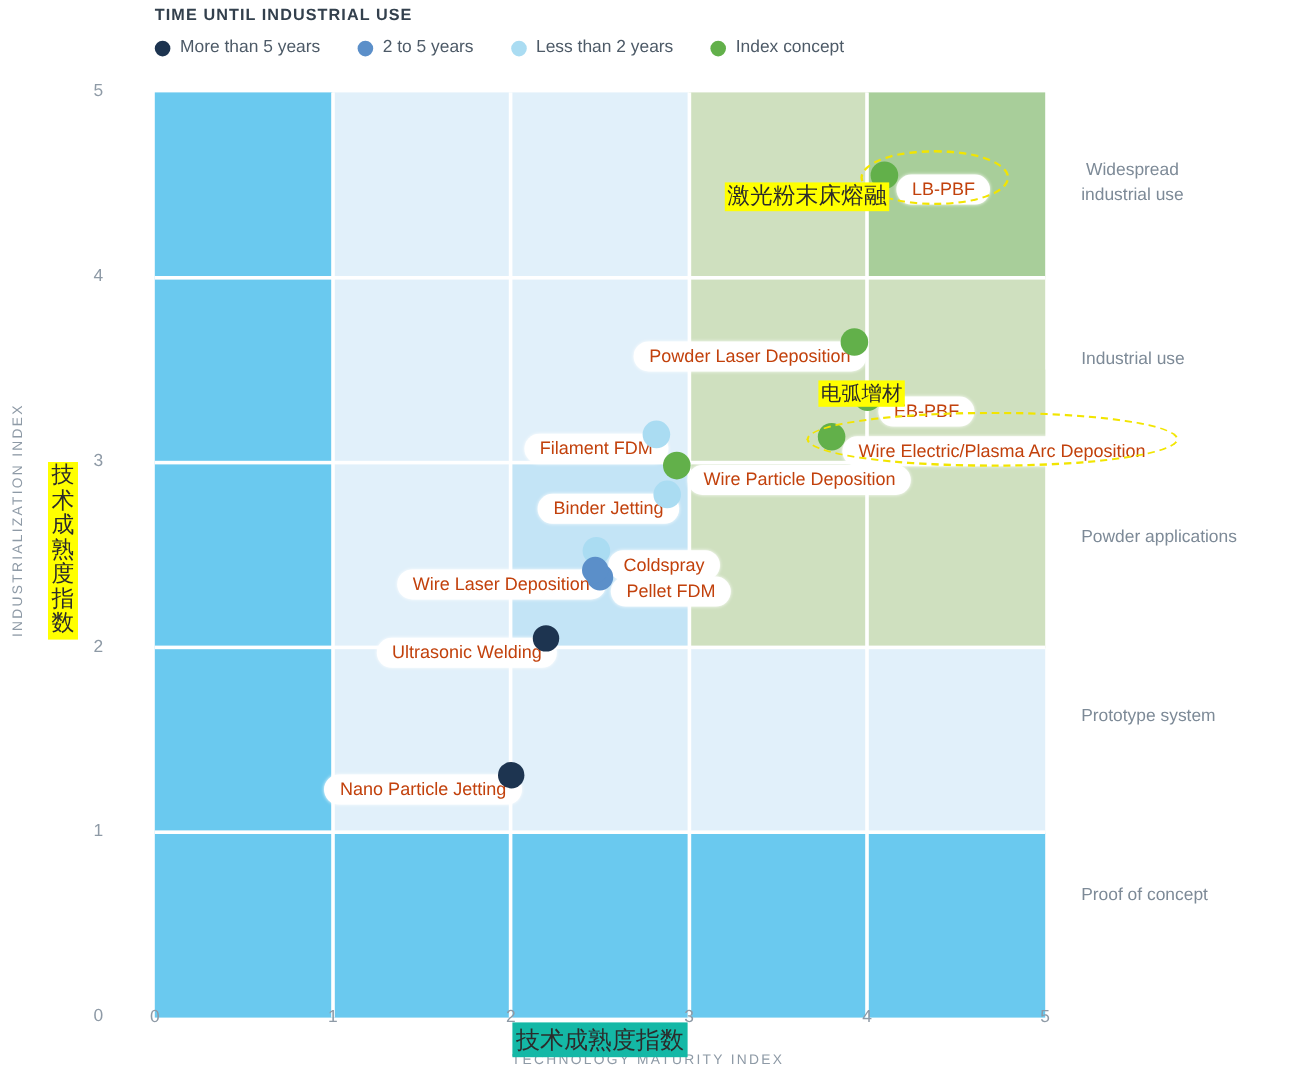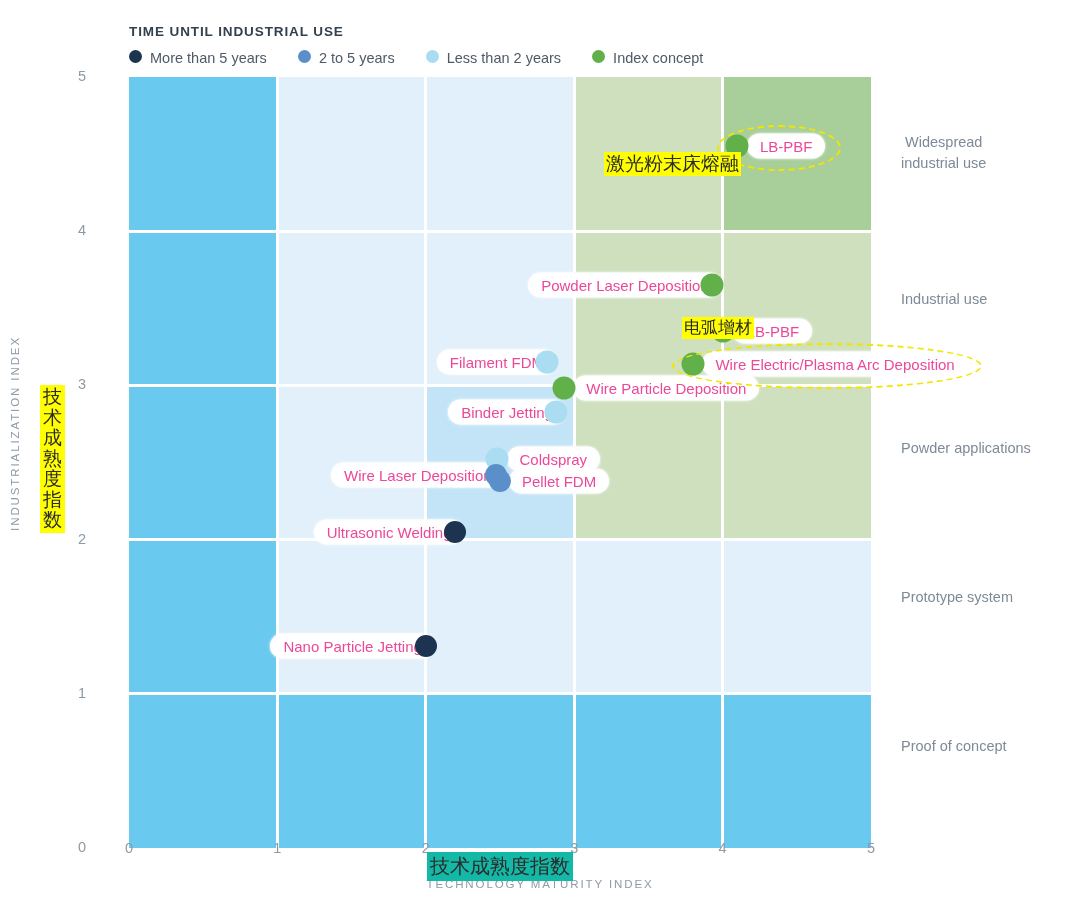--- a/index.html
+++ b/index.html
@@ -5,27 +5,27 @@
   html,body{margin:0;padding:0;}
   body{
     width:1080px;height:909px;
     background:#ffffff;
     font-family:"Liberation Sans", sans-serif;
     color:#5a6673;
     overflow:hidden;
     position:relative;
   }
   
-  #legend-block{position:absolute;left:129px;top:24px;}
+  #legend-block{position:absolute;left:129px;top:5px;}
   #legend-title{
     font-size:13.5px;font-weight:bold;letter-spacing:.9px;
     color:#33404d;margin-bottom:11px;
   }
   #legend-items{display:flex;align-items:center;}
-  .legend-item{display:flex;align-items:flex-start;margin-right:31px;}
+  .legend-item{display:flex;align-items:flex-end;margin-right:31px;}
   .legend-dot{
     width:13px;height:13px;border-radius:50%;margin-right:8px;flex:none;
   }
   .legend-label{font-size:14.5px;color:#4d5a67;white-space:nowrap;}
 
   
   #plot{
     position:absolute;left:129px;top:77px;width:742px;height:771px;
   }
   .cell{position:absolute;box-sizing:border-box;}
@@ -38,23 +38,24 @@
 
   
   .pt{position:absolute;border-radius:50%;transform:translate(-50%,-50%);z-index:6;}
   .pt.texture{
     background-image:radial-gradient(rgba(255,255,255,.55) .7px,transparent .8px);
     background-size:5px 5px;
   }
   .plabel{
     position:absolute;z-index:5;
     background:#ffffff;border-radius:14px;
-    padding:4px 13px;font-size:15px;color:#ec4899;
+    padding:4px 13px;font-size:15px;color:#c2410c;
     white-space:nowrap;transform:translateY(-50%);
     box-shadow:0 0 3px rgba(255,255,255,1);
+    margin-top:12px;
   }
   .plabel.right{}
   .plabel.left{}
 
   
   .ellipse-hl{
     position:absolute;z-index:7;
     border:2px dashed #f2e500;border-radius:50%;
     pointer-events:none;
   }

